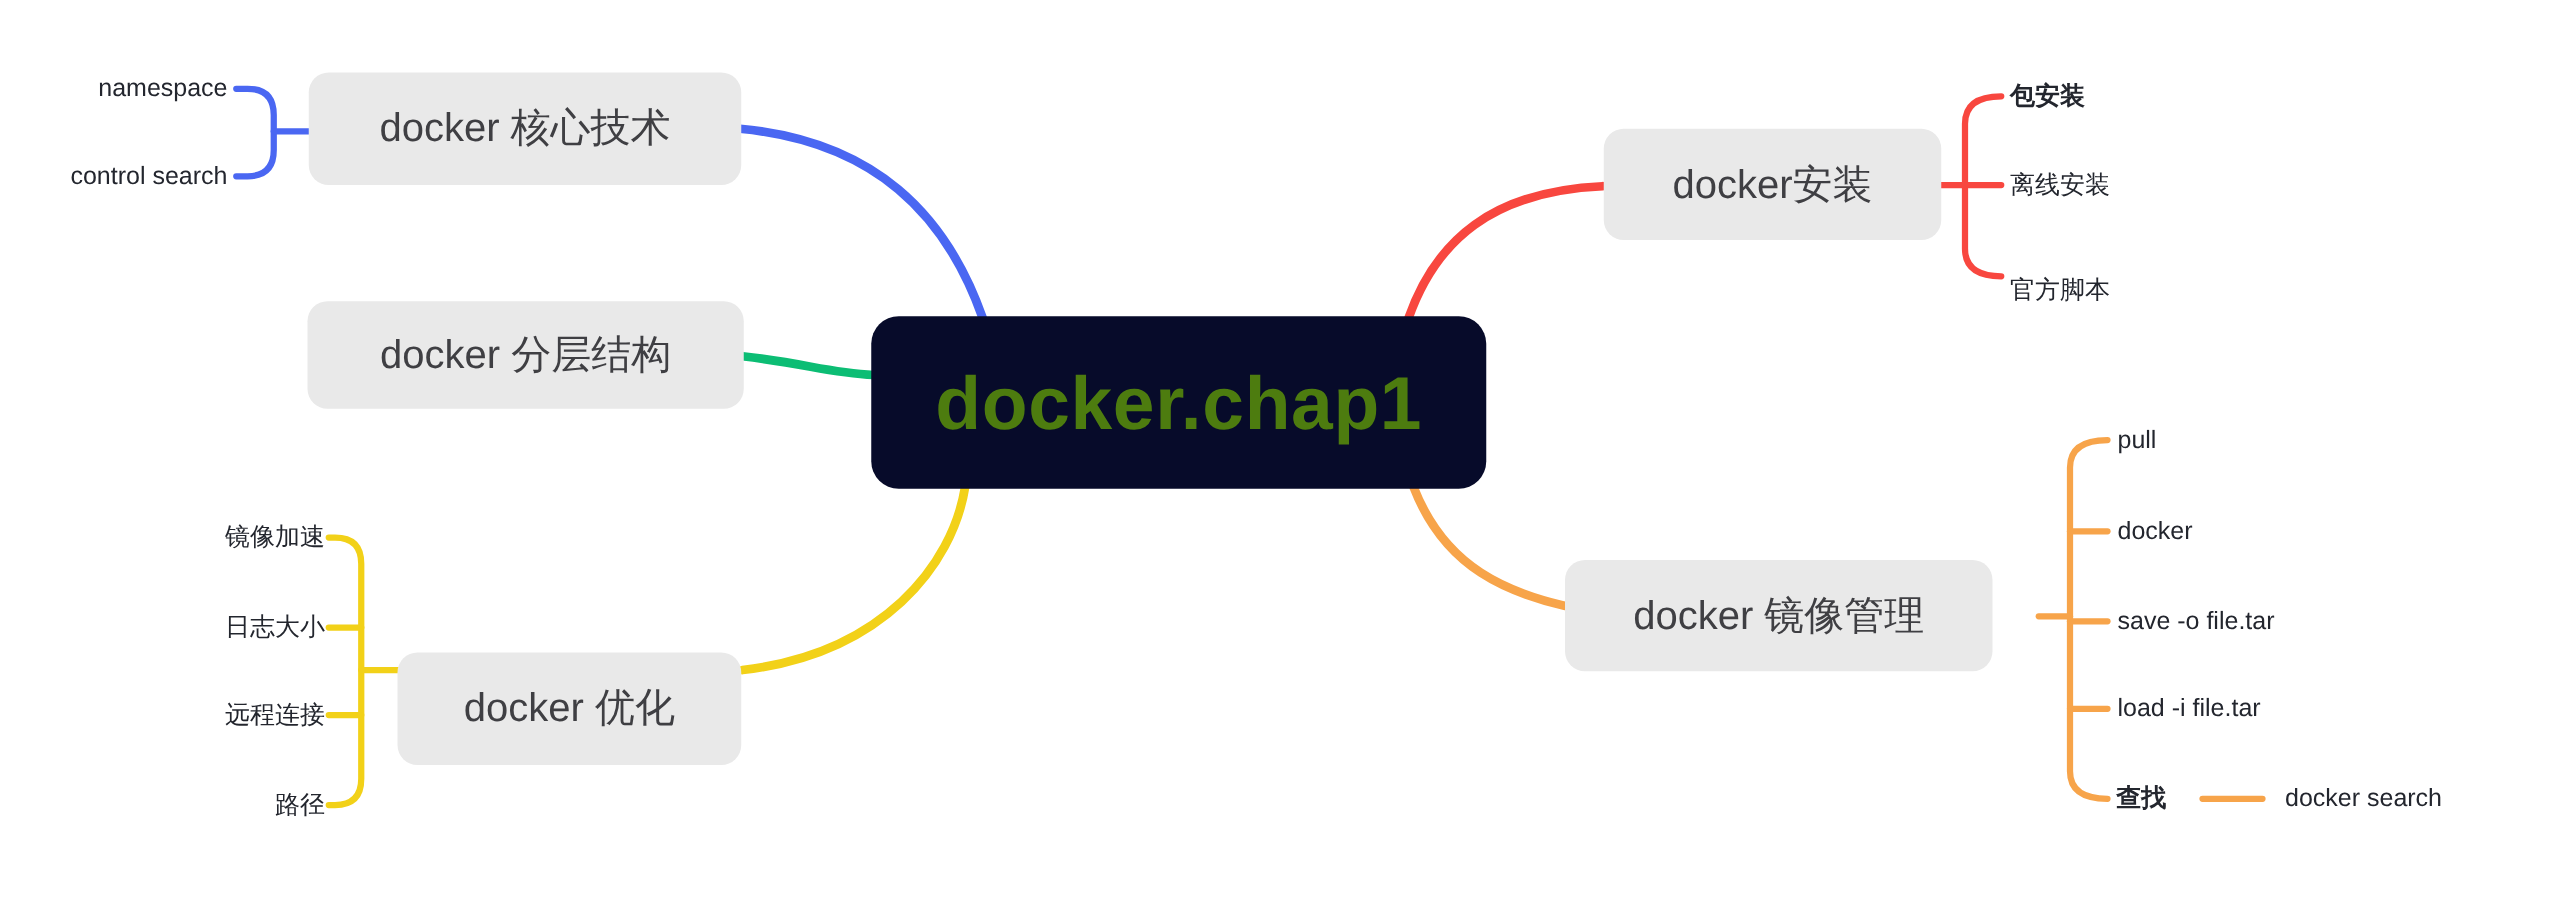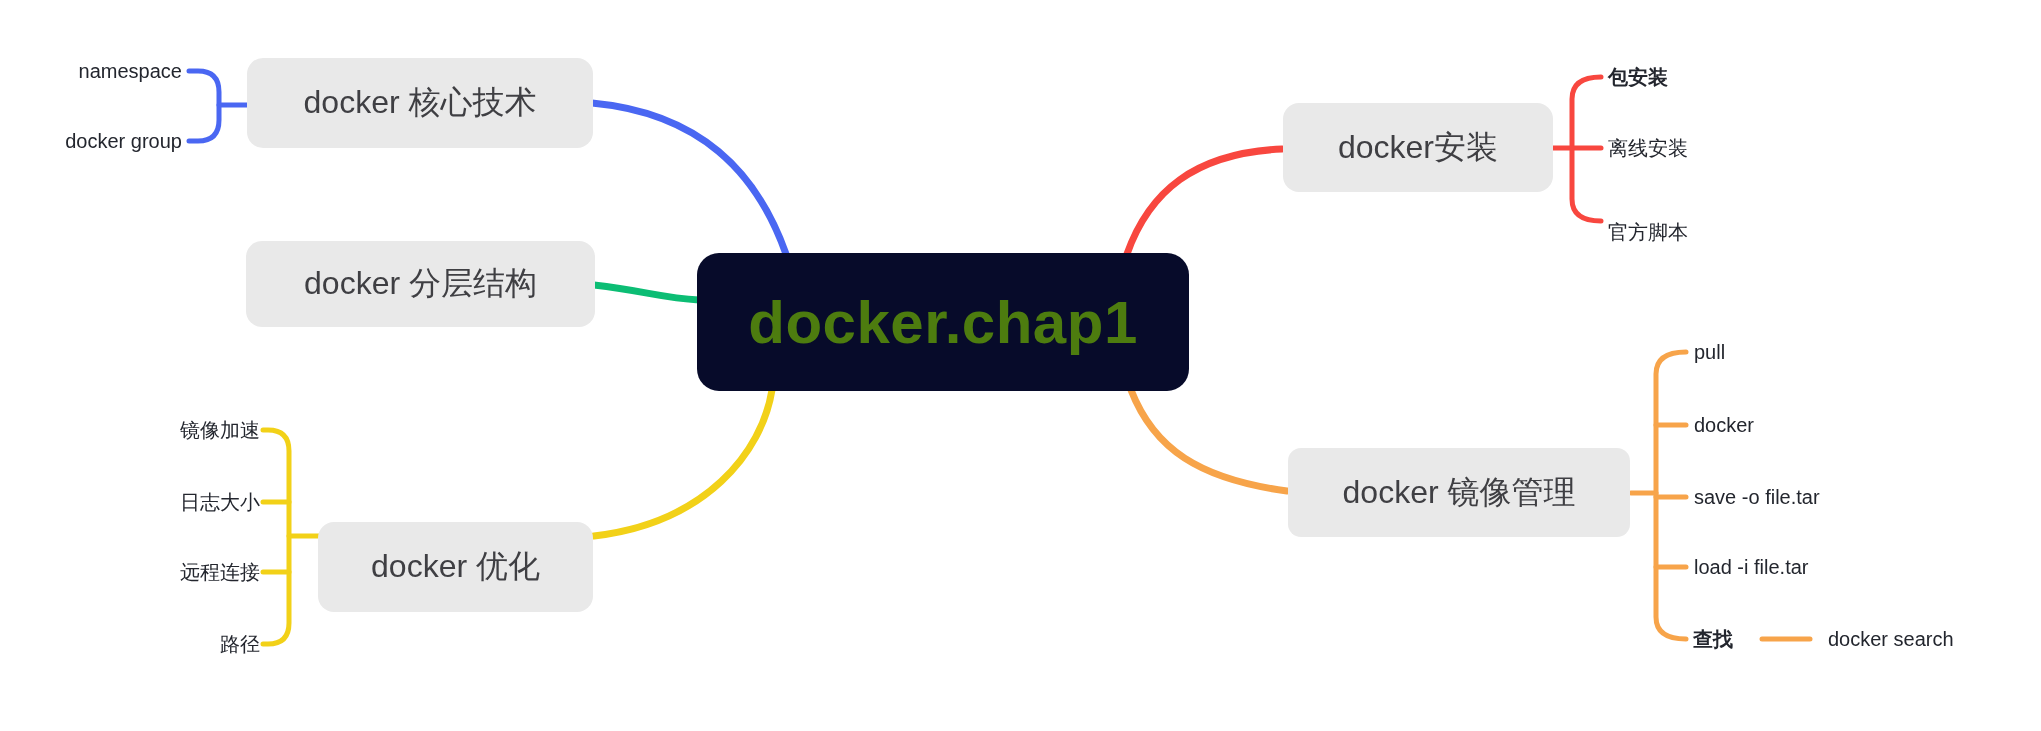--- a/index.html
+++ b/index.html
@@ -24,21 +24,21 @@
     color:#4d7c0f; font-size:60px; font-weight:bold; letter-spacing:0.5px;
   }
   .topic {
     background:#e9e9e9; border-radius:16px;
     color:#3f3f43; font-size:32px; font-weight:500;
   }
   .topic-core     { left:247px;  top:58px;  width:346px; height:90px; }
   .topic-layers   { left:246px;  top:241px; width:349px; height:86px; }
   .topic-optimize { left:318px;  top:522px; width:275px; height:90px; }
   .topic-install  { left:1283px; top:103px; width:270px; height:89px; }
-  .topic-imgmgmt  { left:1288px; top:448px; width:342px; height:89px;border-radius:13px; }
+  .topic-imgmgmt  { left:1252px; top:448px; width:342px; height:89px; }
 
   .leaf {
     position:absolute; transform:translateY(-50%);
     color:#23262e; font-size:20px; line-height:1.2; white-space:nowrap; cursor:default;
   }
   .leaf.r { text-align:right; }
 
   .lf-namespace { right:1859px; top:71px;  }
   .lf-cgroup    { right:1859px; top:141px; }
   .lf-opt0 { right:1781px; top:430px; }
@@ -100,21 +100,21 @@
 
   <div class="node root-node">docker.chap1</div>
 
   <div class="node topic topic-core">docker 核心技术</div>
   <div class="node topic topic-layers">docker 分层结构</div>
   <div class="node topic topic-optimize">docker 优化</div>
   <div class="node topic topic-install">docker安装</div>
   <div class="node topic topic-imgmgmt">docker 镜像管理</div>
 
   <div class="leaf r lf-namespace">namespace</div>
-  <div class="leaf r lf-cgroup">docker group</div>
+  <div class="leaf r lf-cgroup">control search</div>
 
   <div class="leaf r lf-opt0">镜像加速</div>
   <div class="leaf r lf-opt1">日志大小</div>
   <div class="leaf r lf-opt2">远程连接</div>
   <div class="leaf r lf-opt3">路径</div>
 
   <div class="leaf lf-inst0">包安装</div>
   <div class="leaf lf-inst1">离线安装</div>
   <div class="leaf lf-inst2">官方脚本</div>
 

